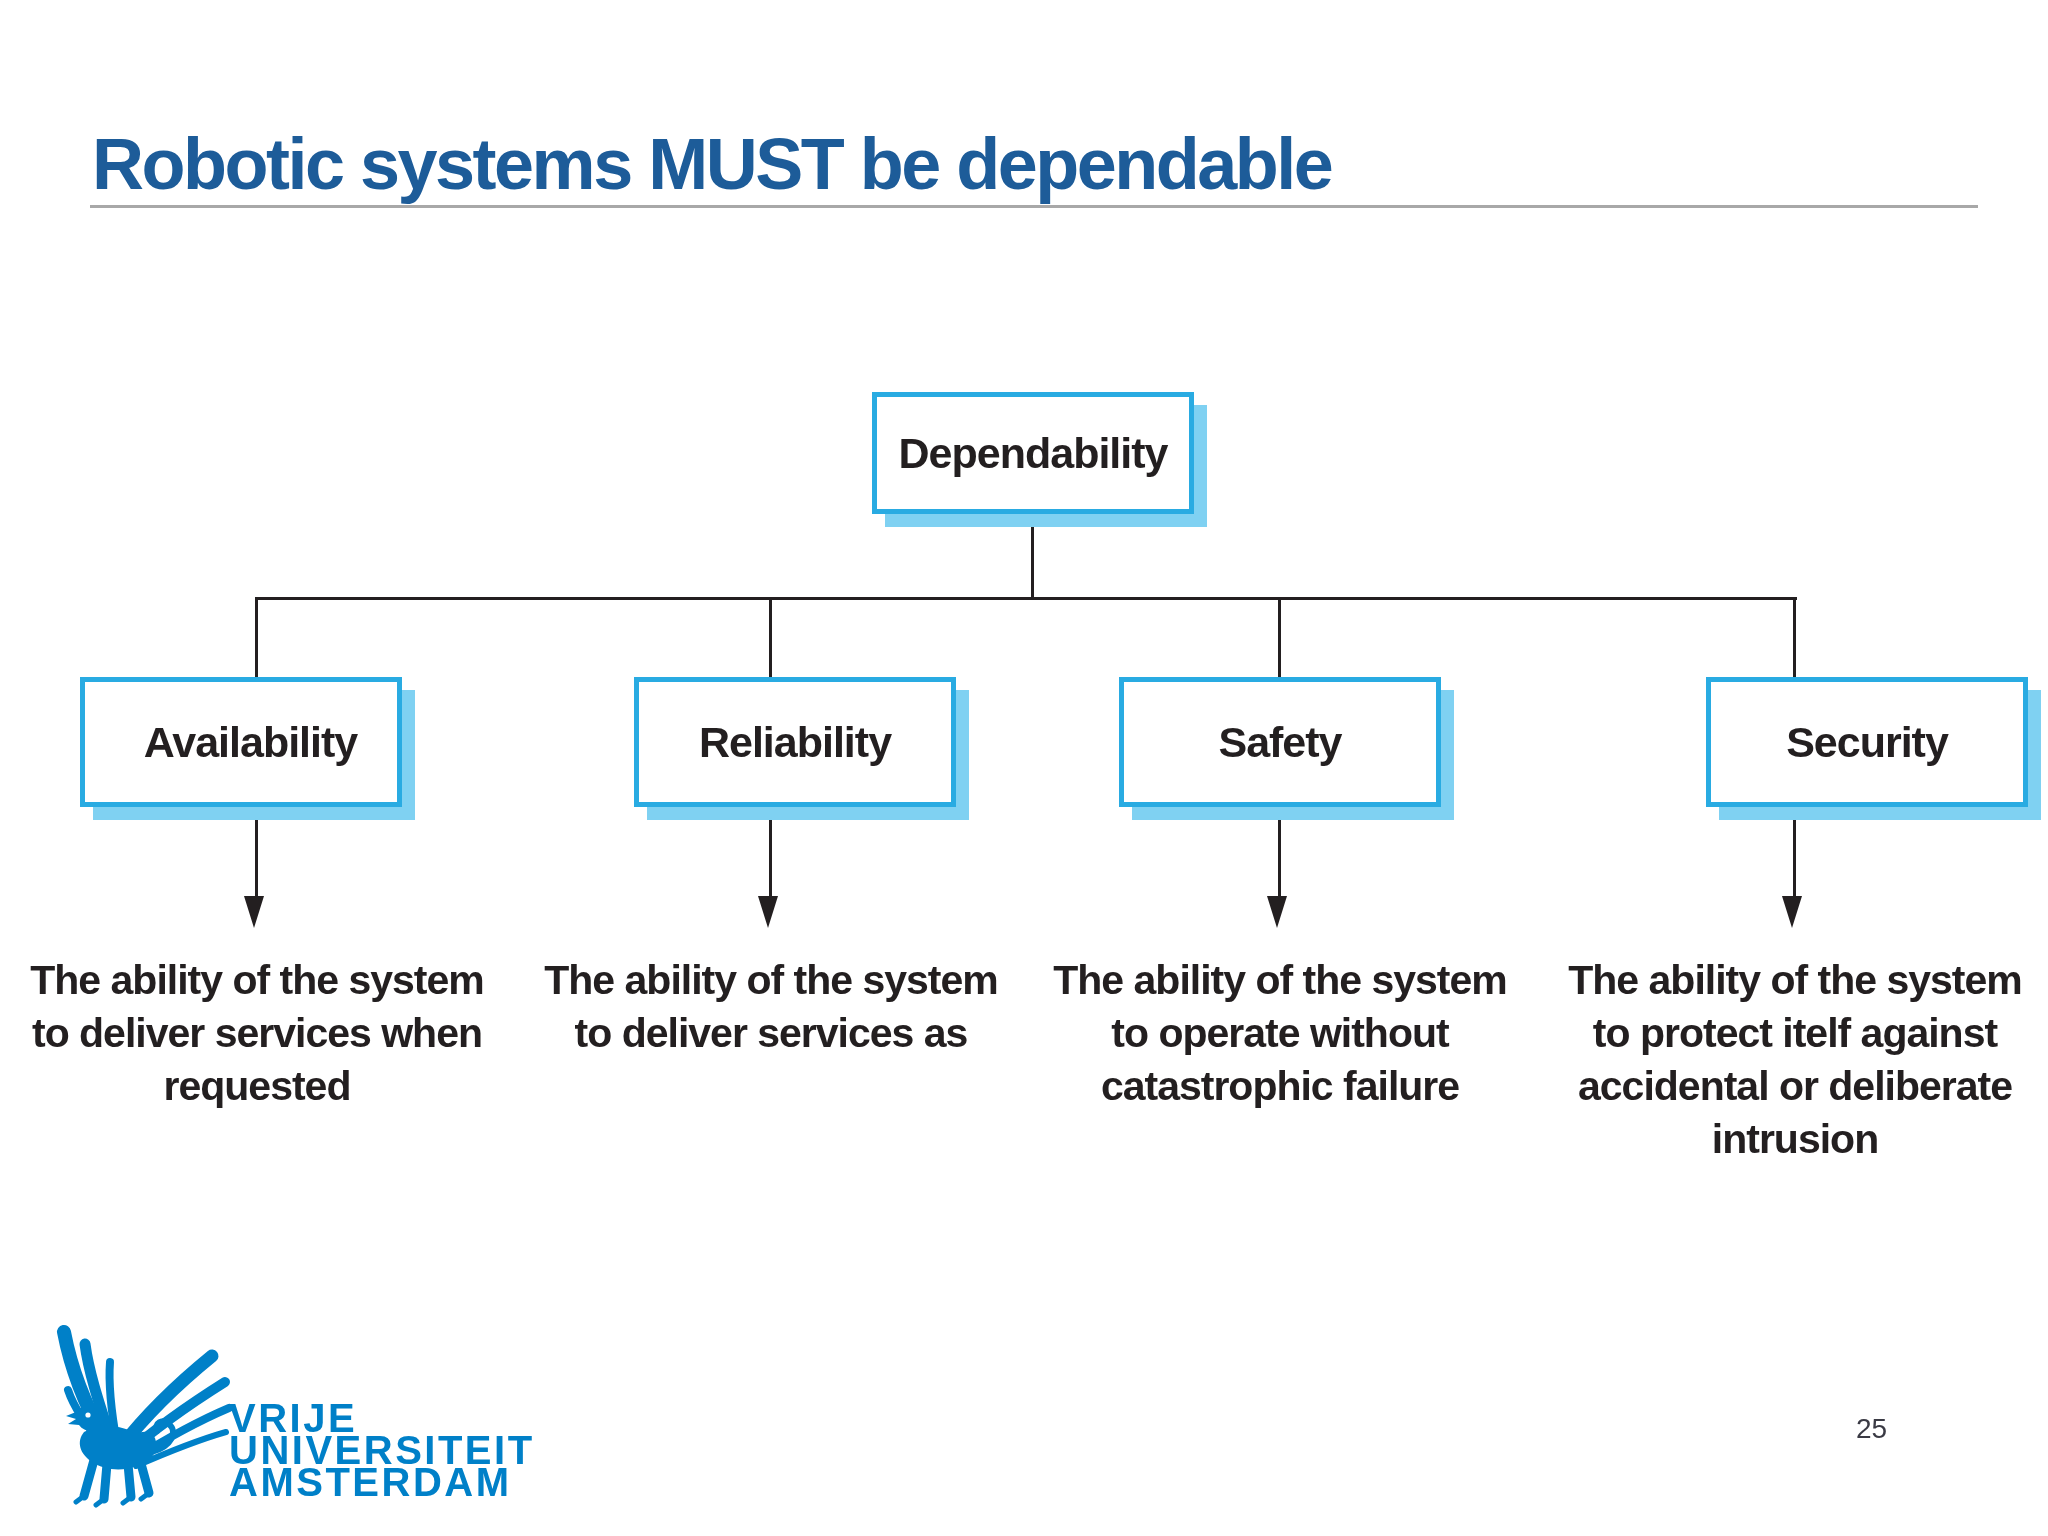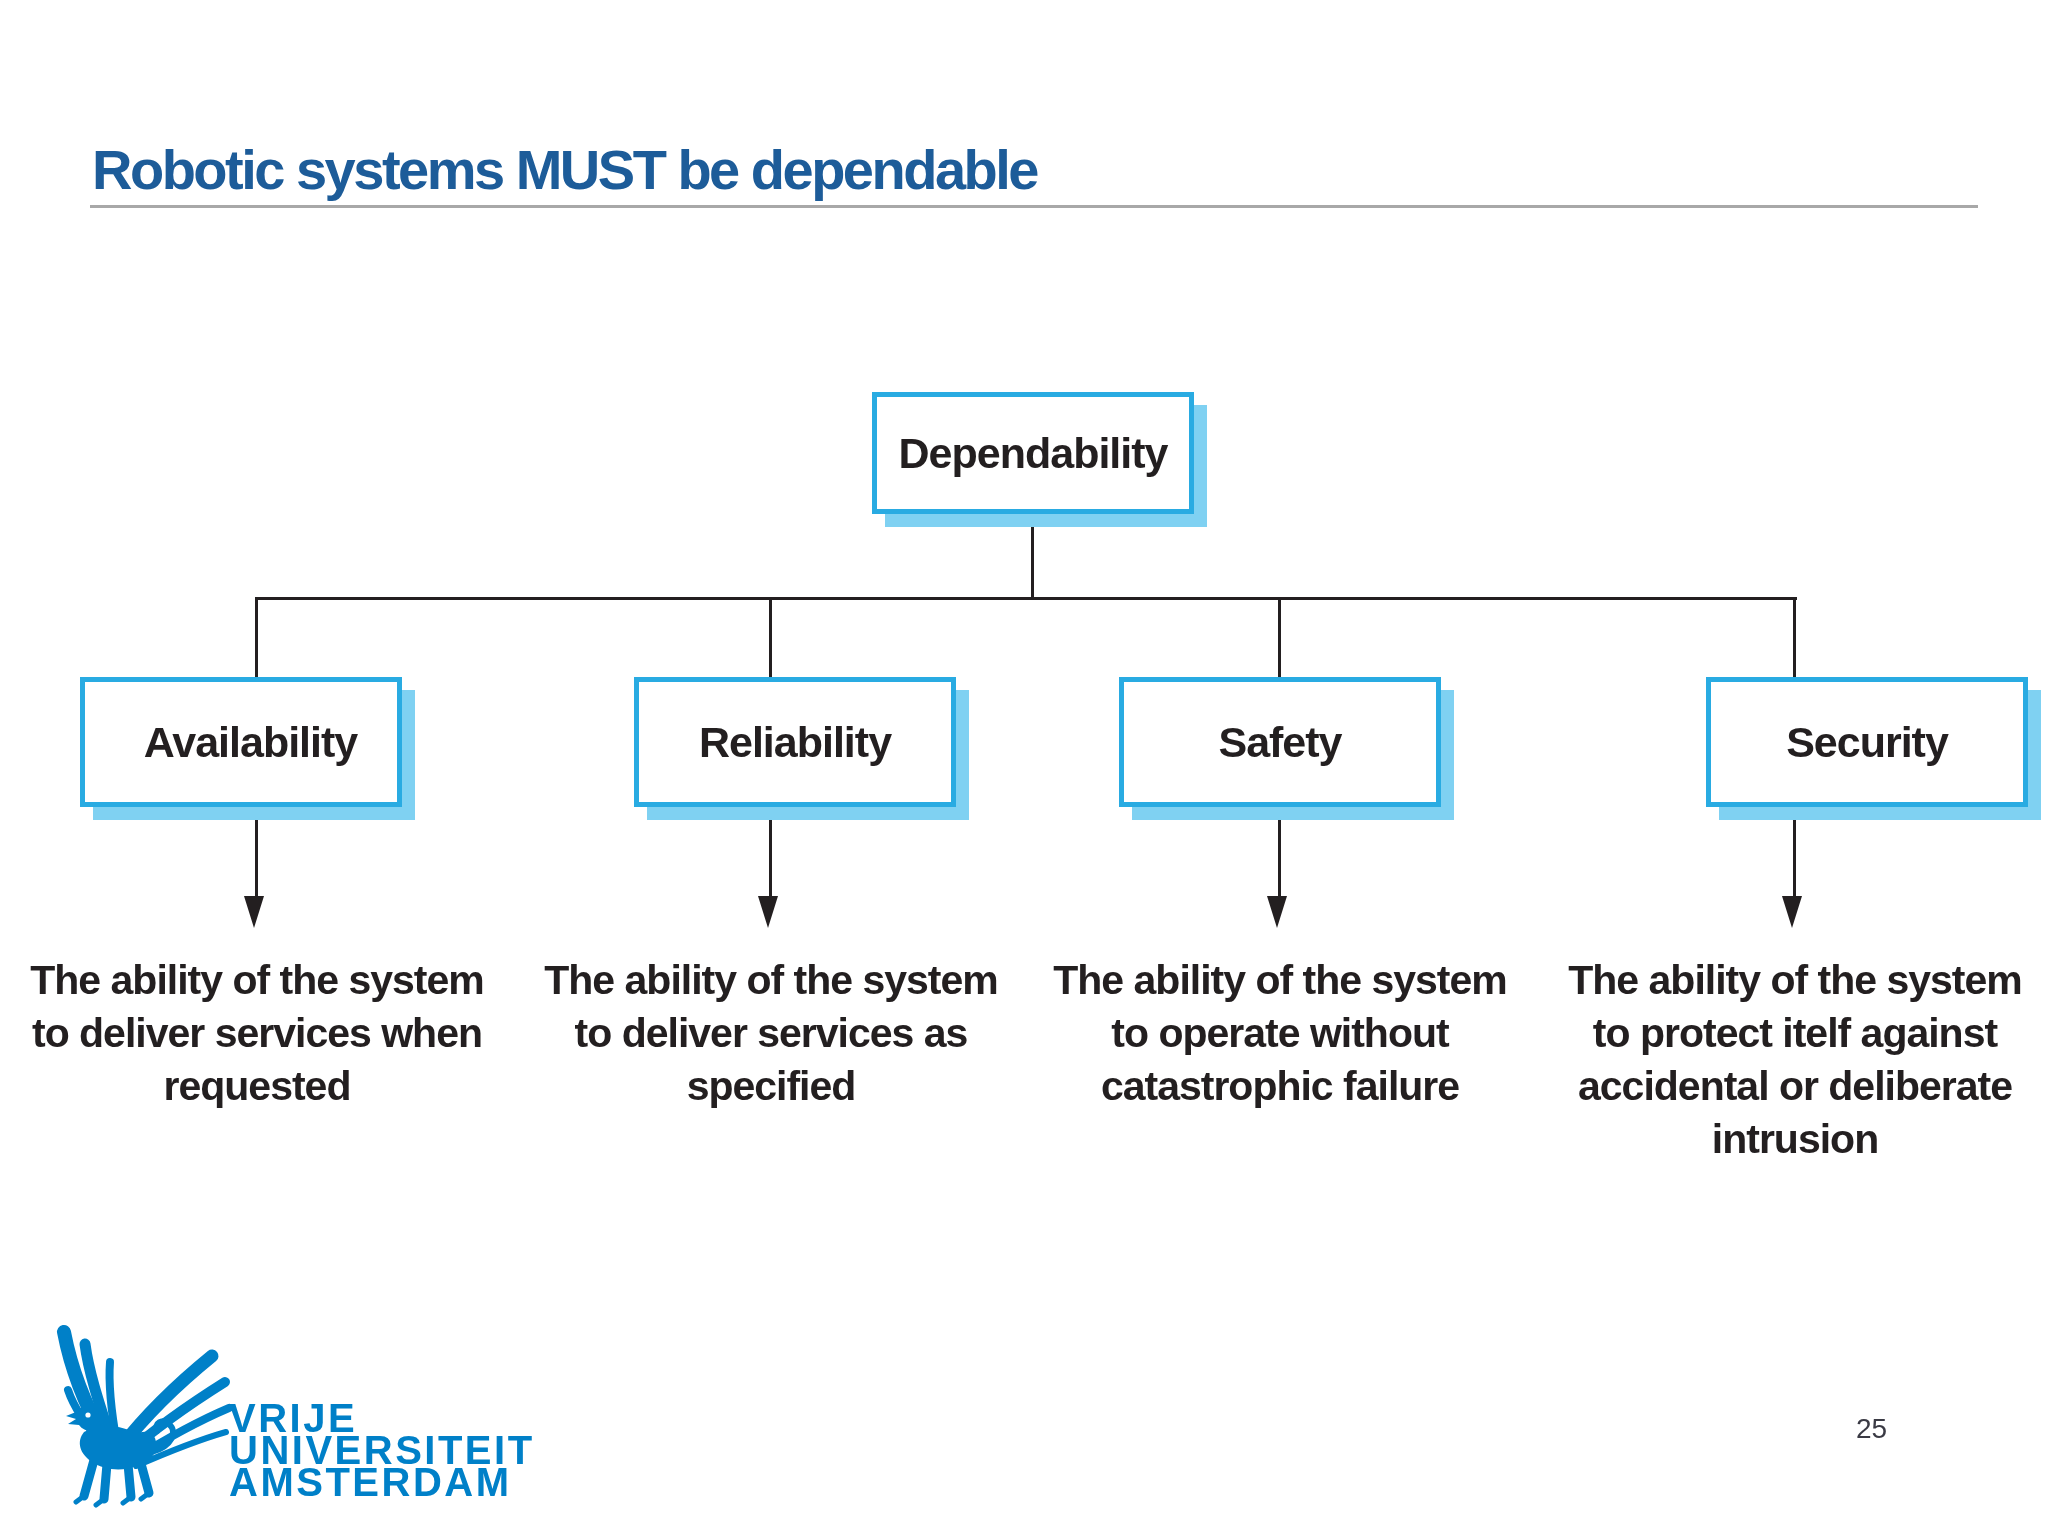--- a/index.html
+++ b/index.html
@@ -9,22 +9,22 @@
     --title:#1D5C99;
     --vu:#0080C8;
     --divider:#A8A8A8;
   }
   html,body{margin:0;padding:0;background:#fff;}
   .slide{
     position:relative;width:2048px;height:1536px;background:#fff;
     font-family:"Liberation Sans","DejaVu Sans",sans-serif;overflow:hidden;
   }
   .title{
-    position:absolute;left:92px;top:124px;
-    font-size:56px;font-weight:600;letter-spacing:-2.5px;line-height:92px;
+    position:absolute;left:92px;top:118px;
+    font-size:72px;font-weight:600;letter-spacing:-2.5px;line-height:92px;
     color:var(--title);white-space:nowrap;text-align:center;
   }
   .divider{position:absolute;left:90px;top:205px;width:1888px;height:3px;background:var(--divider);}
   .node{
     position:absolute;width:322px;background:#fff;
     border:5px solid var(--accent);box-sizing:border-box;
     box-shadow:13px 13px 0 0 var(--shadow);
     display:flex;align-items:center;justify-content:center;
     z-index:2;
   }
@@ -95,21 +95,20 @@
   <div class="arrowhead" style="left:1782px;"></div>
 
   <div class="desc" style="left:-3px;">
     <div class="desc-line">The ability of the system</div>
     <div class="desc-line">to deliver services when</div>
     <div class="desc-line">requested</div>
   </div>
   <div class="desc" style="left:511px;">
     <div class="desc-line">The ability of the system</div>
     <div class="desc-line">to deliver services as</div>
-    <div class="desc-line">specified</div>
   </div>
   <div class="desc" style="left:1020px;">
     <div class="desc-line">The ability of the system</div>
     <div class="desc-line">to operate without</div>
     <div class="desc-line">catastrophic failure</div>
   </div>
   <div class="desc" style="left:1535px;">
     <div class="desc-line">The ability of the system</div>
     <div class="desc-line">to protect itelf against</div>
     <div class="desc-line">accidental or deliberate</div>

